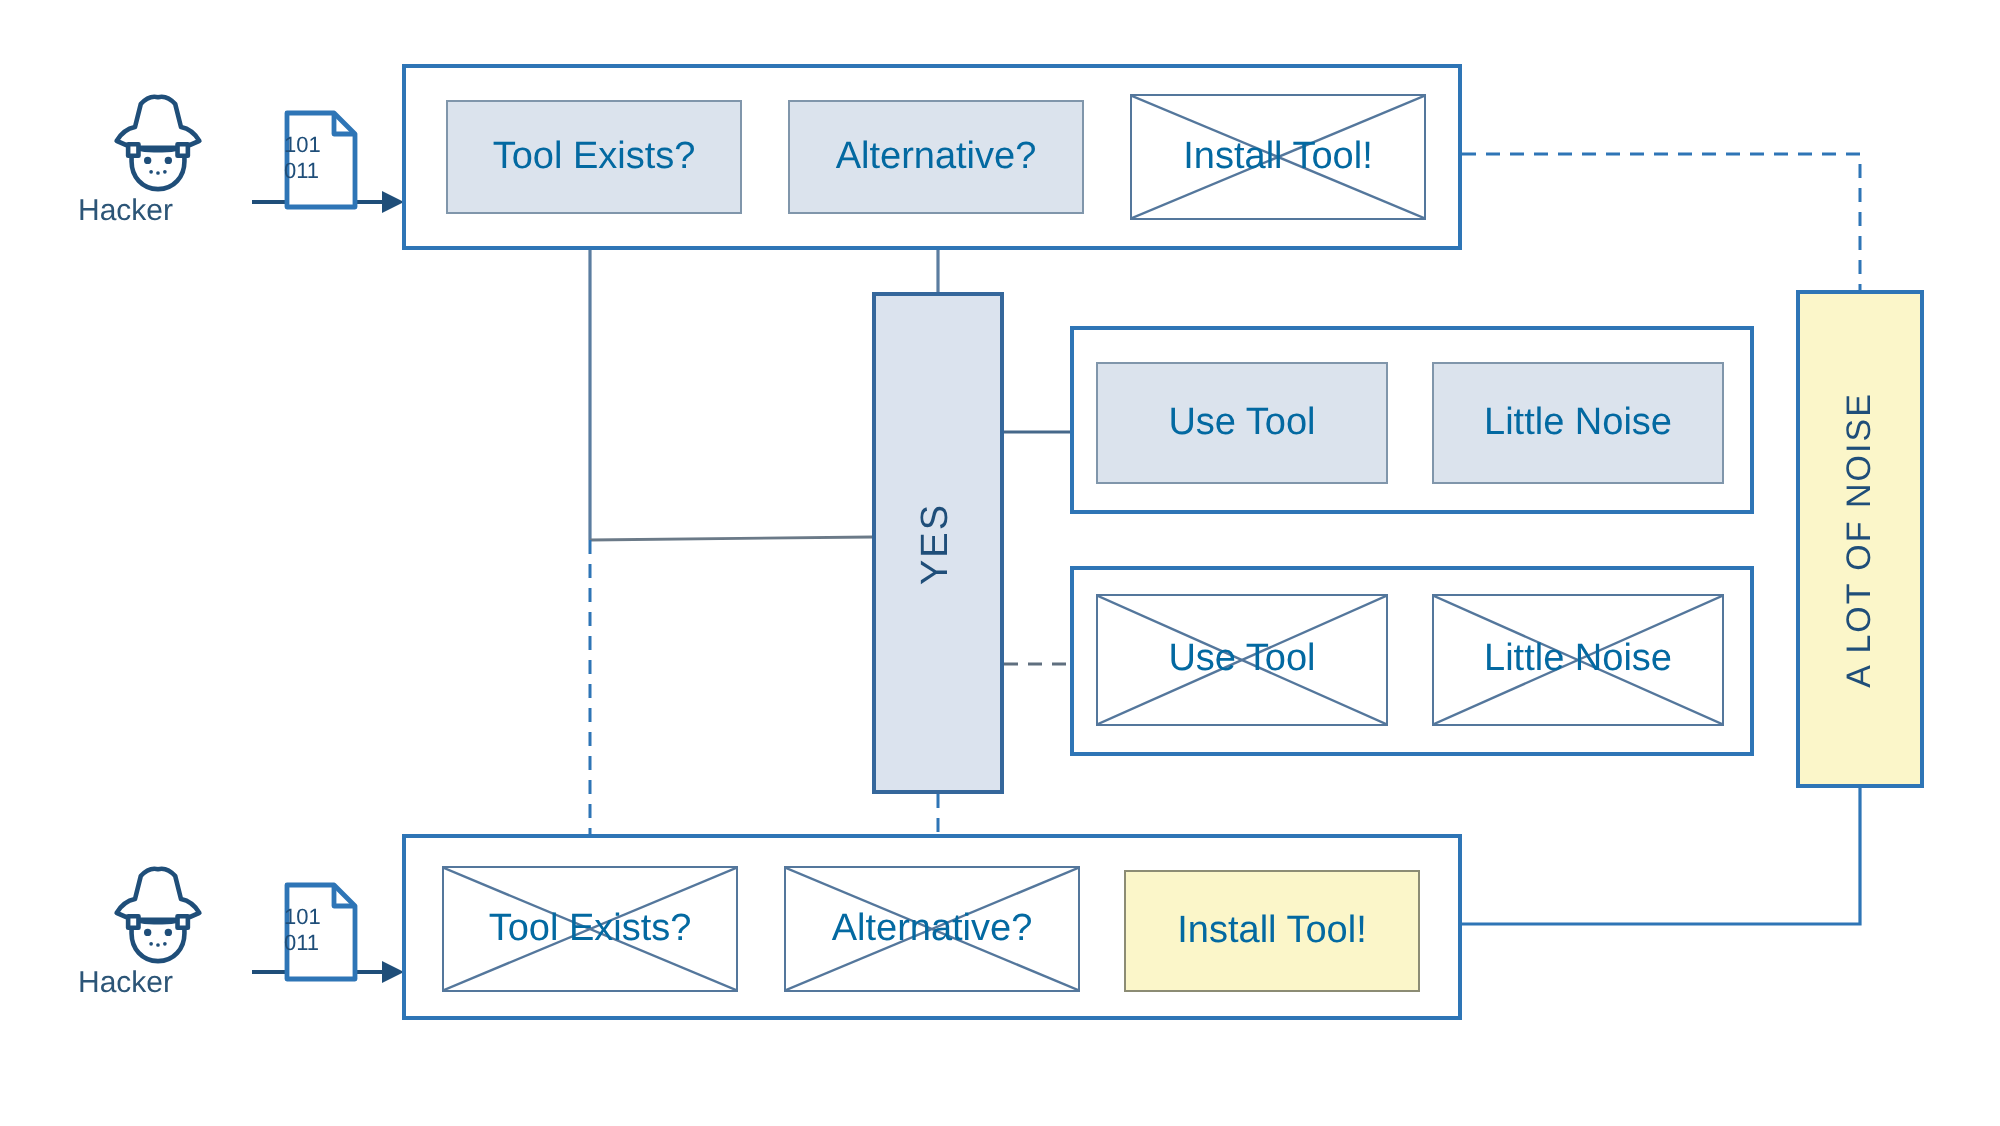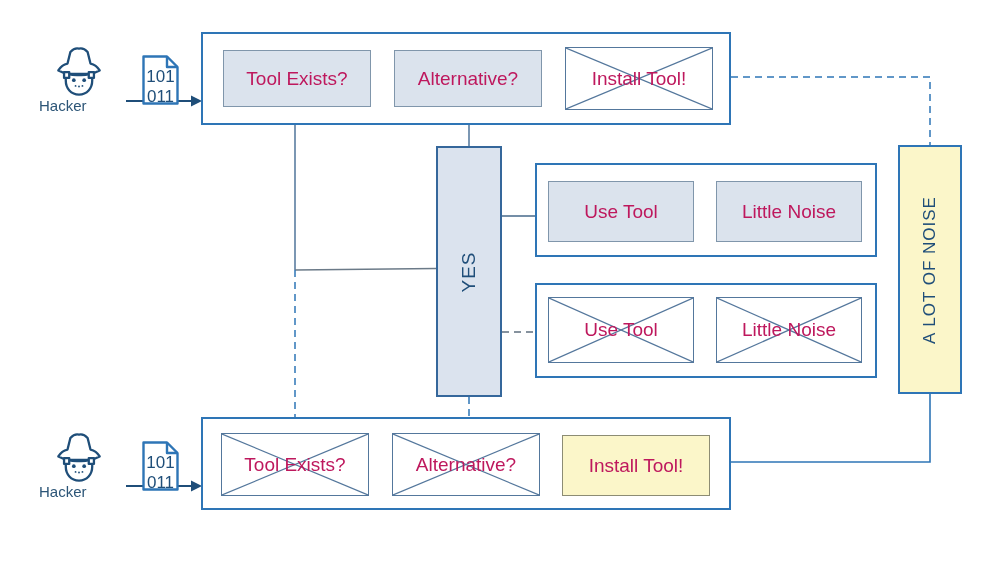--- a/index.html
+++ b/index.html
@@ -6,21 +6,21 @@
   .canvas{
     position:relative;width:1000px;height:563px;background:#ffffff;
     font-family:"Liberation Sans", sans-serif;overflow:hidden;
   }
   .lines{position:absolute;left:0;top:0;width:1000px;height:563px;z-index:1;pointer-events:none;}
   .container{
     position:absolute;border:2px solid #2e75b6;background:#ffffff;z-index:2;box-sizing:border-box;
   }
   .box{
     position:absolute;z-index:3;box-sizing:border-box;display:flex;align-items:center;justify-content:center;
-    font-size:19px;color:#be185d;text-align:center;
+    font-size:19px;color:#0369a1;text-align:center;
   }
   .box.filled{background:#dbe3ed;border:1.5px solid #8096ab;}
   .box.crossed{background:#ffffff;border:1.5px solid #54779c;}
   .box.yellow{background:#fbf6c9;border:1.5px solid #8c8c74;}
   .cross-svg{position:absolute;left:0;top:0;width:100%;height:100%;}
   .cross-svg line{stroke:#54779c;stroke-width:1.2;vector-effect:non-scaling-stroke;}
   .box .lbl{position:relative;z-index:2;}
   .vbox{
     position:absolute;z-index:3;box-sizing:border-box;display:flex;align-items:center;justify-content:center;
   }
@@ -29,22 +29,22 @@
   .vtext{
     transform:rotate(-90deg);white-space:nowrap;color:#1f4e79;letter-spacing:1px;
   }
   .vtext.yes-t{font-size:19px;}
   .vtext.noise-t{font-size:17px;}
   .actor-label{
     position:absolute;z-index:3;width:80px;text-align:left;color:#2c5577;font-size:15px;
   }
   .icon-svg{position:absolute;z-index:3;}
   .file-text{
-    position:absolute;z-index:4;color:#1f4e79;font-size:17px;line-height:1.15;
-    white-space:pre-line;text-align:center;width:37px;padding-top:9px;box-sizing:border-box;
+    position:absolute;z-index:4;color:#1f4e79;font-size:11px;line-height:1.15;
+    white-space:pre-line;width:37px;padding-top:9px;box-sizing:border-box;
   }
 </style>
 </head>
 <body>
 
 <div class="canvas">
 
   <svg class="lines" width="1000" height="563" viewBox="0 0 1000 563" xmlns="http://www.w3.org/2000/svg">
 
     <g>

